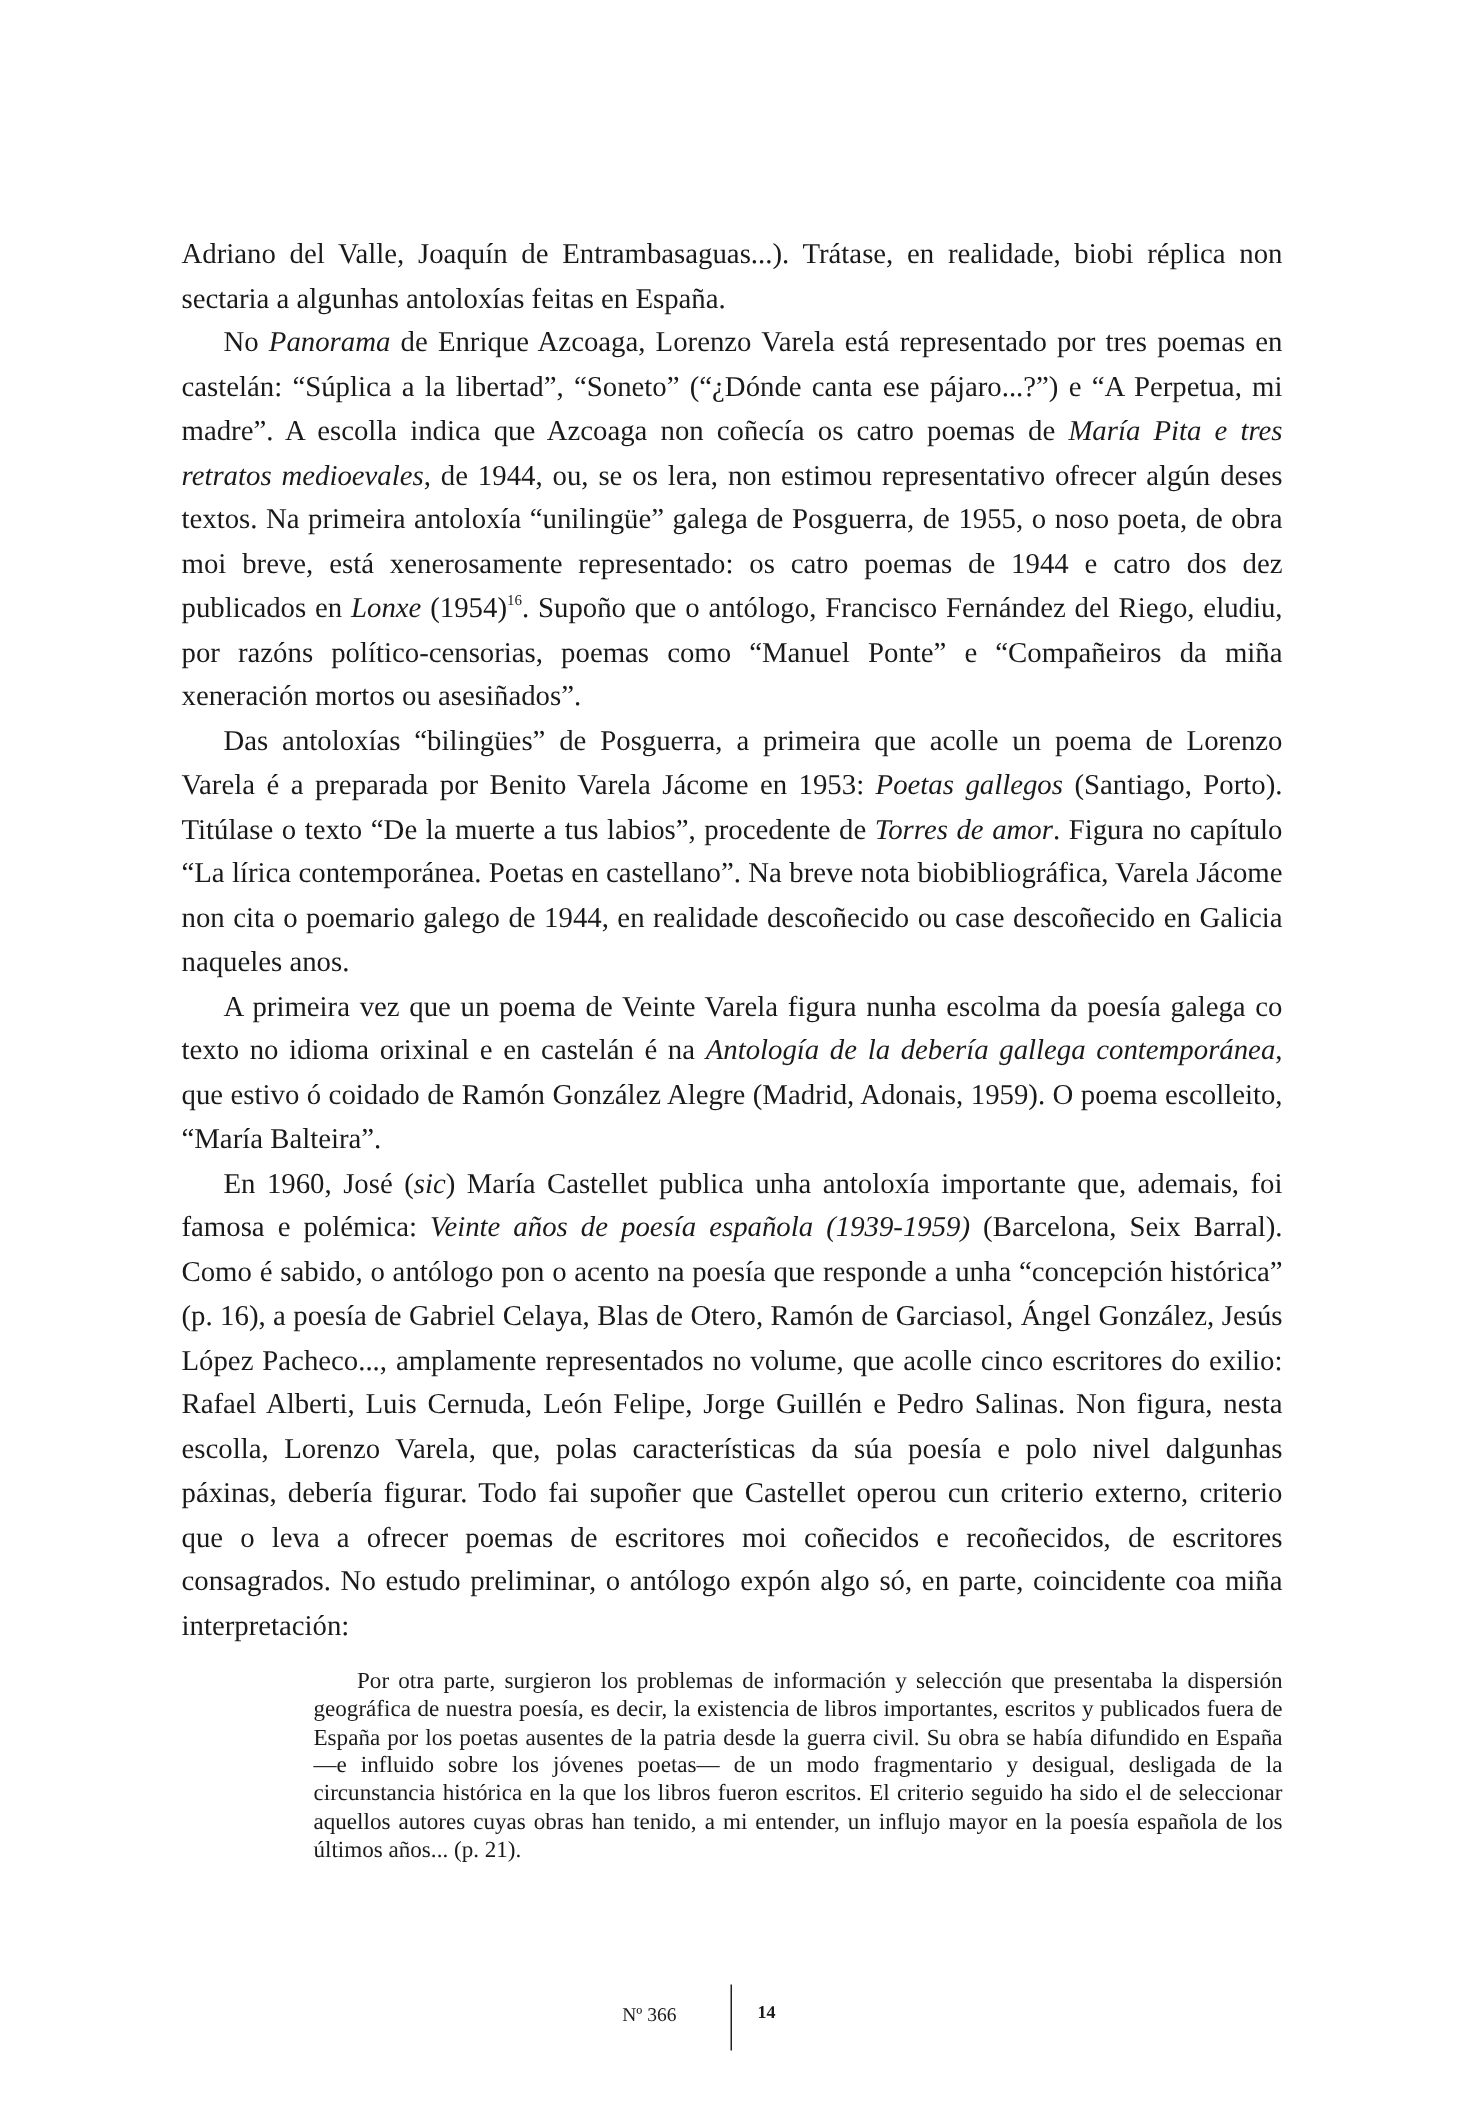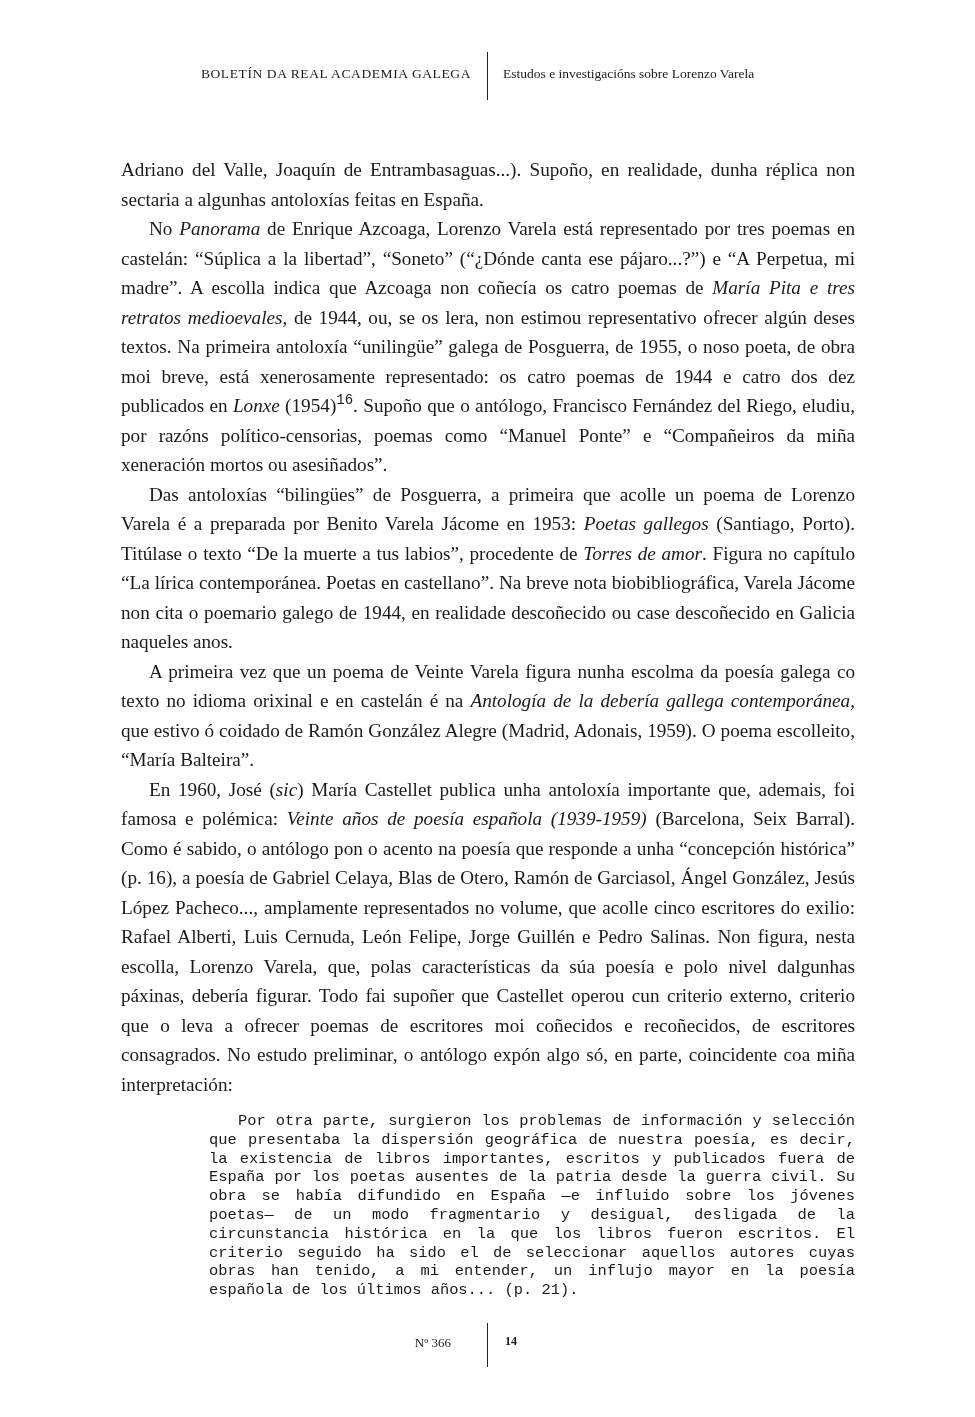--- a/index.html
+++ b/index.html
@@ -8,43 +8,38 @@
 
   .running-header { position: absolute; top: 52px; left: 0; width: 975px; height: 48px; }
   .hdr-left { position: absolute; right: 504px; top: 14px; font-family: "Liberation Serif", serif; font-size: 13.5px; letter-spacing: 0.6px; white-space: nowrap; }
   .hdr-rule { position: absolute; left: 487px; top: 0; width: 1px; height: 48px; background: #222; }
   .hdr-right { position: absolute; left: 503px; top: 14px; font-family: "Liberation Serif", serif; font-size: 13.5px; white-space: nowrap; }
 
   .body-text { position: absolute; left: 121px; top: 155px; width: 734px; font-family: "Liberation Serif", serif; font-size: 19.2px; line-height: 29.5px; text-align: justify; hyphens: manual; }
   .body-text p { margin: 0; text-indent: 28px; }
   .body-text p.cont { text-indent: 0; }
   .body-text i { font-style: italic; }
-  .body-text sup { font-size: 14px; line-height: 0; vertical-align: 8px; font-family: Liberation Mono, monospace; }
+  .body-text sup { font-size: 10px; line-height: 0; vertical-align: 8px; }
 
-  .quote { position: absolute; left: 209px; top: 1112px; width: 646px; font-family: Liberation Mono, monospace; font-size: 15.4px; line-height: 18.8px; text-align: justify; }
+  .quote { position: absolute; left: 209px; top: 1112px; width: 646px; font-family: Liberation Serif, serif; font-size: 15.4px; line-height: 18.8px; text-align: justify; }
   .quote p { margin: 0; text-indent: 29px; }
 
   .running-footer { position: absolute; top: 1323px; left: 0; width: 955px; height: 44px; }
   .ftr-left { position: absolute; right: 504px; top: 12px; font-family: "Liberation Serif", serif; font-size: 13px; white-space: nowrap; }
   .ftr-rule { position: absolute; left: 487px; top: 0; width: 1px; height: 44px; background: #222; }
   .ftr-right { position: absolute; left: 505px; top: 11px; font-family: "Liberation Serif", serif; font-size: 12px; font-weight: bold; white-space: nowrap; }
 </style>
 </head>
 <body>
 
 <div class="page">
 
-  <div class="running-header">
-    <span class="hdr-left">BOLETÍN DA REAL ACADEMIA GALEGA</span>
-    <span class="hdr-rule"></span>
-    <span class="hdr-right">Estudos e investigacións sobre Lorenzo Varela</span>
-  </div>
 
   <div class="body-text">
-    <p class="cont"><span>Adriano del Valle, Joaquín de Entrambasaguas...). Supoño, en realidade, dunha réplica non sectaria a algunhas antoloxías feitas en España.</span></p>
+    <p class="cont"><span>Adriano del Valle, Joaquín de Entrambasaguas...). Trátase, en realidade, biobi réplica non sectaria a algunhas antoloxías feitas en España.</span></p>
 
     <p><span>No </span><i>Panorama</i><span> de Enrique Azcoaga, Lorenzo Varela está representado por tres poemas en castelán: “Súplica a la libertad”, “Soneto” (“¿Dónde canta ese pájaro...?”) e “A Per­petua, mi madre”. A escolla indica que Azcoaga non coñecía os catro poemas de </span><i>María Pita e tres retratos medioevales</i><span>, de 1944, ou, se os lera, non estimou representativo ofre­cer algún deses textos. Na primeira antoloxía “unilingüe” galega de Posguerra, de 1955, o noso poeta, de obra moi breve, está xenerosamente representado: os catro poemas de 1944 e catro dos dez publicados en </span><i>Lonxe</i><span> (1954)</span><sup>16</sup><span>. Supoño que o antólogo, Francisco Fernández del Riego, eludiu, por razóns político-censorias, poemas como “Manuel Ponte” e “Compañeiros da miña xeneración mortos ou asesiñados”.</span></p>
 
     <p><span>Das antoloxías “bilingües” de Posguerra, a primeira que acolle un poema de Lorenzo Varela é a preparada por Benito Varela Jácome en 1953: </span><i>Poetas gallegos</i><span> (Santiago, Porto). Titúlase o texto “De la muerte a tus labios”, procedente de </span><i>Torres de amor</i><span>. Figu­ra no capítulo “La lírica contemporánea. Poetas en castellano”. Na breve nota biobi­bliográfica, Varela Jácome non cita o poemario galego de 1944, en realidade descoñeci­do ou case descoñecido en Galicia naqueles anos.</span></p>
 
     <p><span>A primeira vez que un poema de Veinte Varela figura nunha escolma da poesía galega co texto no idioma orixinal e en castelán é na </span><i>Antología de la debería gallega con­temporánea</i><span>, que estivo ó coidado de Ramón González Alegre (Madrid, Adonais, 1959). O poema escolleito, “María Balteira”.</span></p>
 
     <p><span>En 1960, José (</span><i>sic</i><span>) María Castellet publica unha antoloxía importante que, ademais, foi famosa e polémica: </span><i>Veinte años de poesía española (1939-1959)</i><span> (Barcelona, Seix Barral). Como é sabido, o antólogo pon o acento na poesía que responde a unha “con­cepción histórica” (p. 16), a poesía de Gabriel Celaya, Blas de Otero, Ramón de Gar­ciasol, Ángel González, Jesús López Pacheco..., amplamente representados no volume, que acolle cinco escritores do exilio: Rafael Alberti, Luis Cernuda, León Felipe, Jorge Guillén e Pedro Salinas. Non figura, nesta escolla, Lorenzo Varela, que, polas caracte­rísticas da súa poesía e polo nivel dalgunhas páxinas, debería figurar. Todo fai supoñer que Castellet operou cun criterio externo, criterio que o leva a ofrecer poemas de escri­tores moi coñecidos e recoñecidos, de escritores consagrados. No estudo preliminar, o antólogo expón algo só, en parte, coincidente coa miña interpretación:</span></p>
   </div>
 

